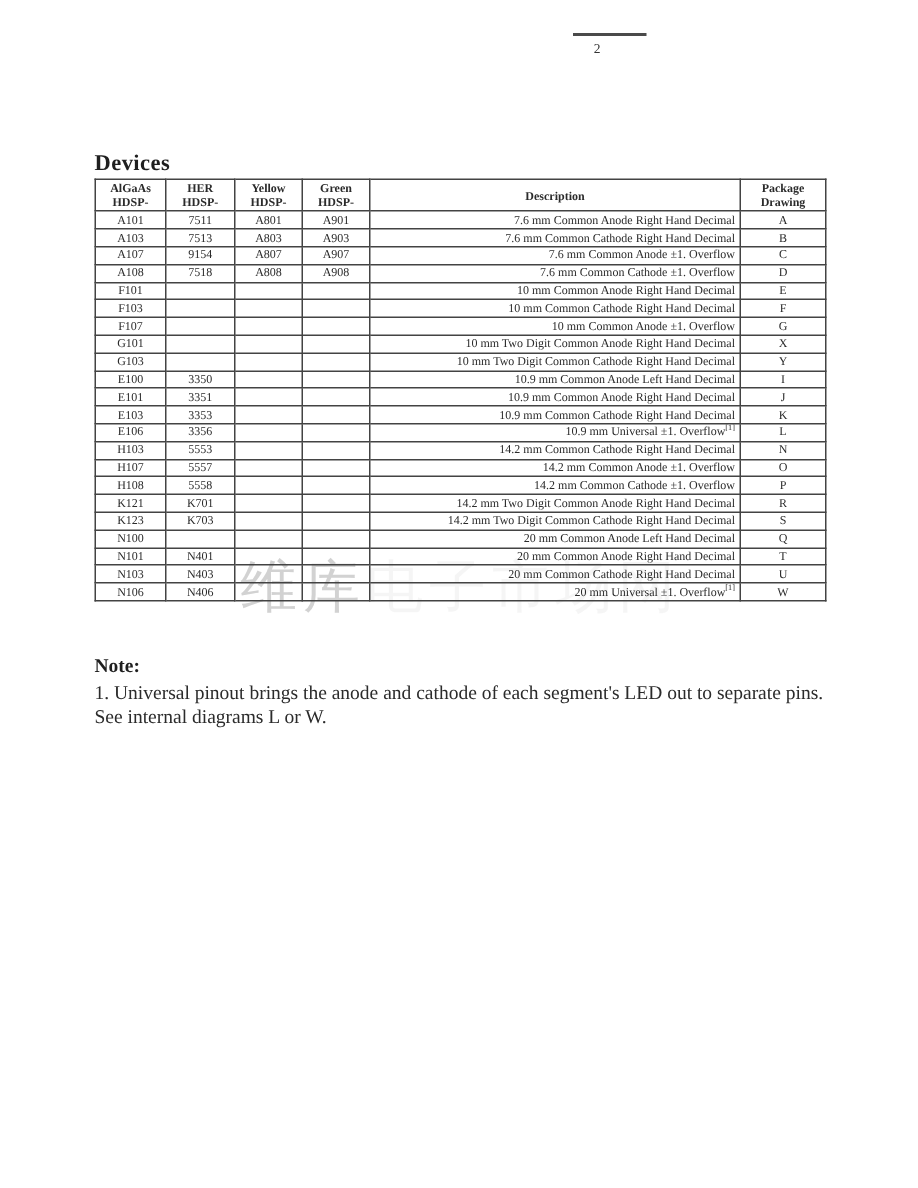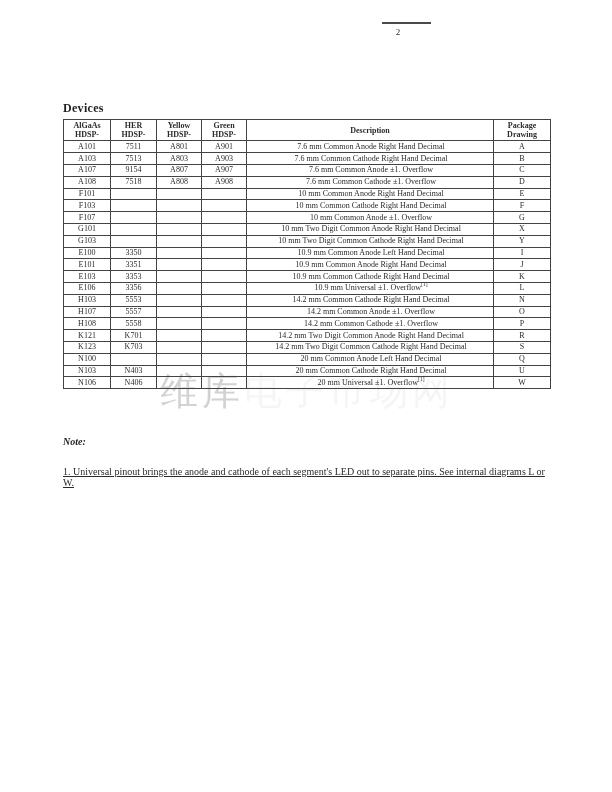--- a/index.html
+++ b/index.html
@@ -44,21 +44,21 @@
     z-index: 0;
     user-select: none;
   }
   .wm-strong { opacity: 0.6; }
   .wm-faint  { opacity: 0.12; }
   .section-title {
     position: absolute;
     left: 63px;
     top: 101px;
     margin: 0;
-    font-size: 12px;
+    font-size: 15px;
     font-weight: bold;
     letter-spacing: 0.3px;
     color: #1f1f1f;
     z-index: 2;
   }
   table.devices-table {
     position: absolute;
     left: 63px;
     top: 119px;
     width: 487px;
@@ -86,46 +86,44 @@
   .devices-table td {
     font-size: 8px;
     line-height: 1;
     height: 10.8px;
     padding: 0 3px;
     text-align: center;
     vertical-align: middle;
     white-space: nowrap;
   }
   .devices-table td.desc {
-    text-align: center;
+    text-align: right;
     padding-left: 5px;
   }
   .devices-table sup {
     font-size: 5.5px;
     line-height: 0;
     vertical-align: super;
   }
   .note {
     position: absolute;
     left: 63px;
     top: 436px;
     width: 487px;
     z-index: 1;
   }
   .note-label {
-    font-size: 10px;
+    font-size: 13px;
     font-weight: bold;
     color: #1f1f1f;
-    font-style: italic;
   }
   .note-text {
-    font-size: 10px;
-    margin-top: 19px;
+    font-size: 13px;
+    margin-top: 2px;
     color: #2b2b2b;
-    text-decoration: underline;
   }
 </style>
 </head>
 <body>
 
 <div class="top-rule"></div>
 <div class="page-number">2</div>
 
 <div class="watermark"><span class="wm-strong">维库</span><span class="wm-faint">电子市场网</span></div>
 
@@ -302,20 +300,28 @@
       </tr>
       <tr>
         <td>N100</td>
         <td></td>
         <td></td>
         <td></td>
         <td class="desc">20 mm Common Anode Left Hand Decimal</td>
         <td>Q</td>
       </tr>
       <tr>
+        <td>N101</td>
+        <td>N401</td>
+        <td></td>
+        <td></td>
+        <td class="desc">20 mm Common Anode Right Hand Decimal</td>
+        <td>T</td>
+      </tr>
+      <tr>
         <td>N103</td>
         <td>N403</td>
         <td></td>
         <td></td>
         <td class="desc">20 mm Common Cathode Right Hand Decimal</td>
         <td>U</td>
       </tr>
       <tr>
         <td>N106</td>
         <td>N406</td>

